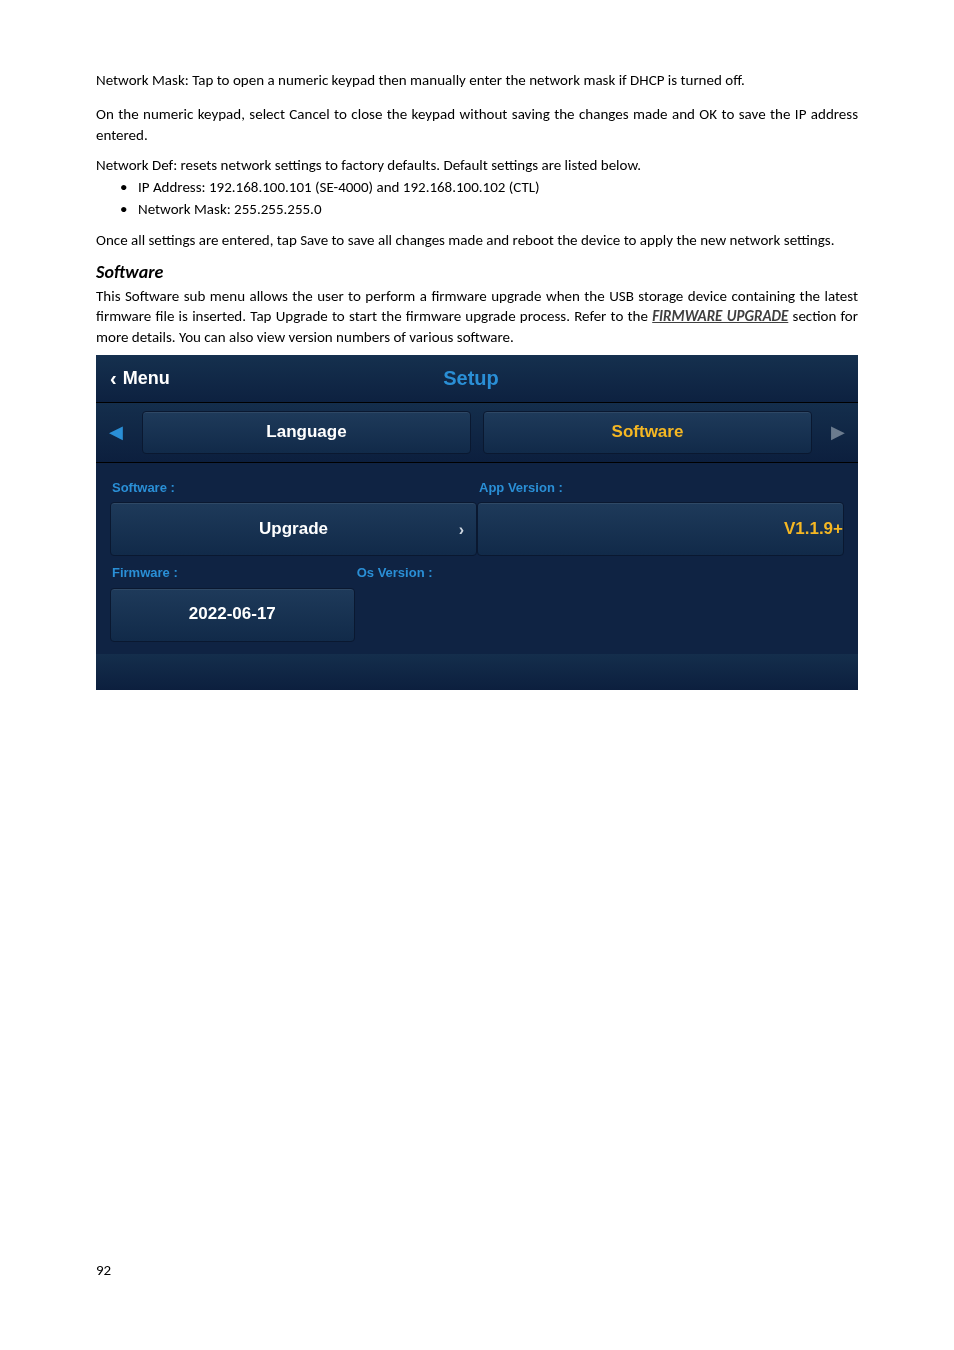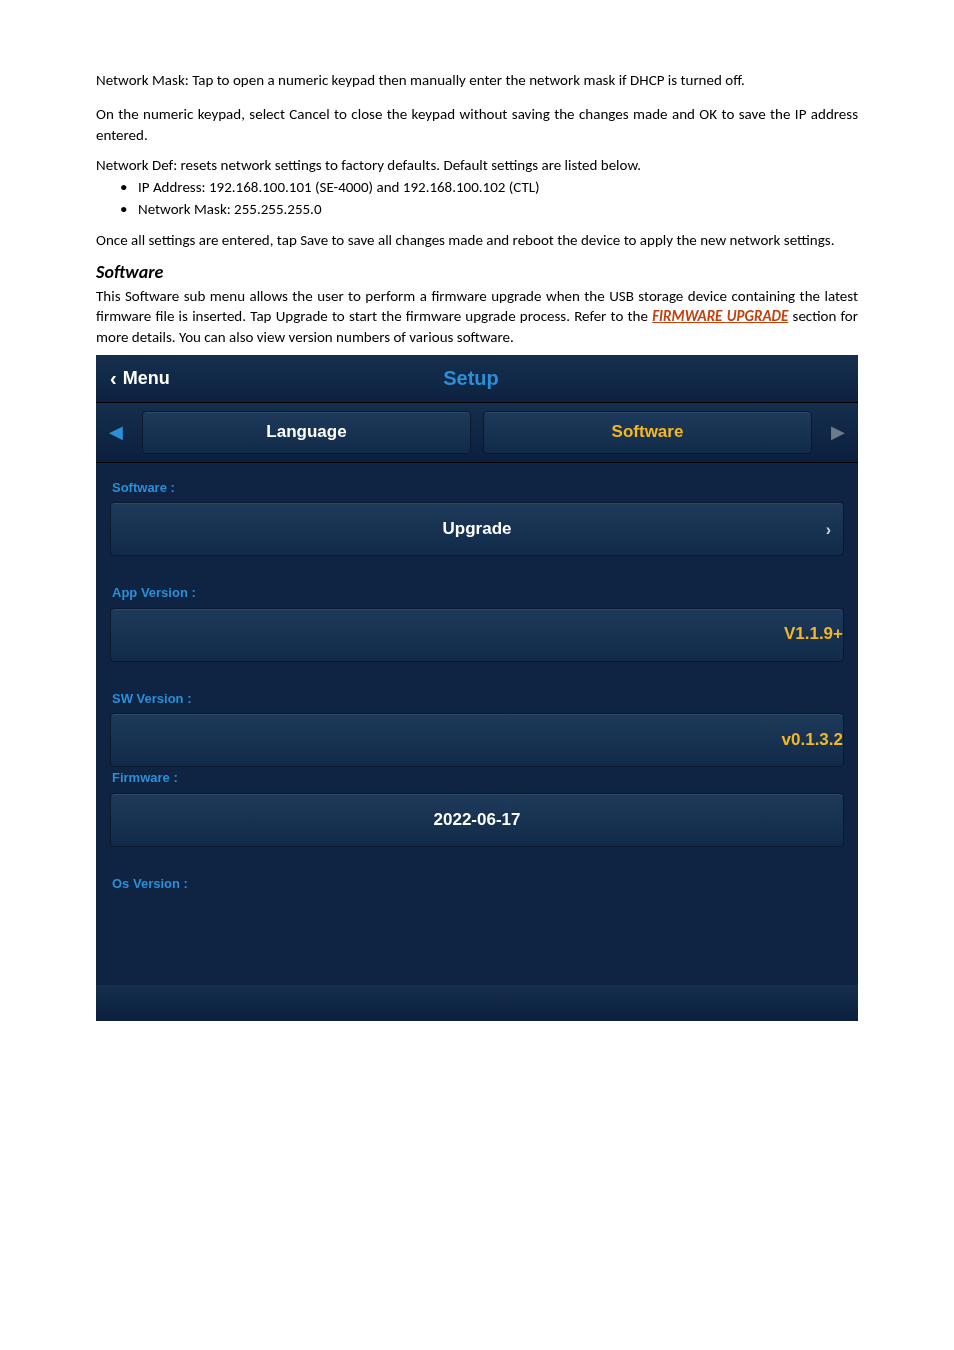--- a/index.html
+++ b/index.html
@@ -30,21 +30,21 @@
     font-size: 15px;
   }
   .heading-italic {
     font-weight: 700;
     font-style: italic;
     font-size: 18px;
     margin-top: 8px;
     margin-bottom: 2px;
   }
   .link {
-    color: #c2410c;
+    color: #404040;
     font-weight: 700;
     font-style: italic;
     text-decoration: underline;
   }
 
   
   .ui-panel {
     width: 762px;
     margin: 8px auto 0 auto;
     background: #0f2343;
@@ -110,22 +110,22 @@
     background: linear-gradient(#1e3a5a, #112a49);
     border: 1px solid #0a1830;
     box-shadow: inset 0 1px 0 rgba(255,255,255,0.08);
     color: #fff;
   }
   .tab.active { color: #f5b723; }
 
   .ui-body { padding: 14px 14px 6px 14px; }
   .row {
     display: flex;
-    gap: 26px;
-    flex-direction: column;
+    gap: 0;
+    margin-bottom: 6px;
   }
   .cell { flex: 1 1 0; }
   .cell-label {
     color: #2a8fd6;
     font-weight: 700;
     font-size: 13px;
     margin: 2px 2px 6px 2px;
   }
   .cell-value {
     height: 54px;
@@ -218,26 +218,20 @@
           <span>Upgrade</span>
           <span class="cell-chevron">›</span>
         </div>
       </div>
       <div class="cell">
         <div class="cell-label">App Version :</div>
         <div class="cell-value yellow">
           <span>V1.1.9+</span>
         </div>
       </div>
-      <div class="cell">
-        <div class="cell-label">SW Version :</div>
-        <div class="cell-value yellow">
-          <span>v0.1.3.2</span>
-        </div>
-      </div>
     </div>
 
     <div class="row">
       <div class="cell">
         <div class="cell-label">Firmware :</div>
         <div class="cell-value">
           <span>2022-06-17</span>
         </div>
       </div>
       <div class="cell">

